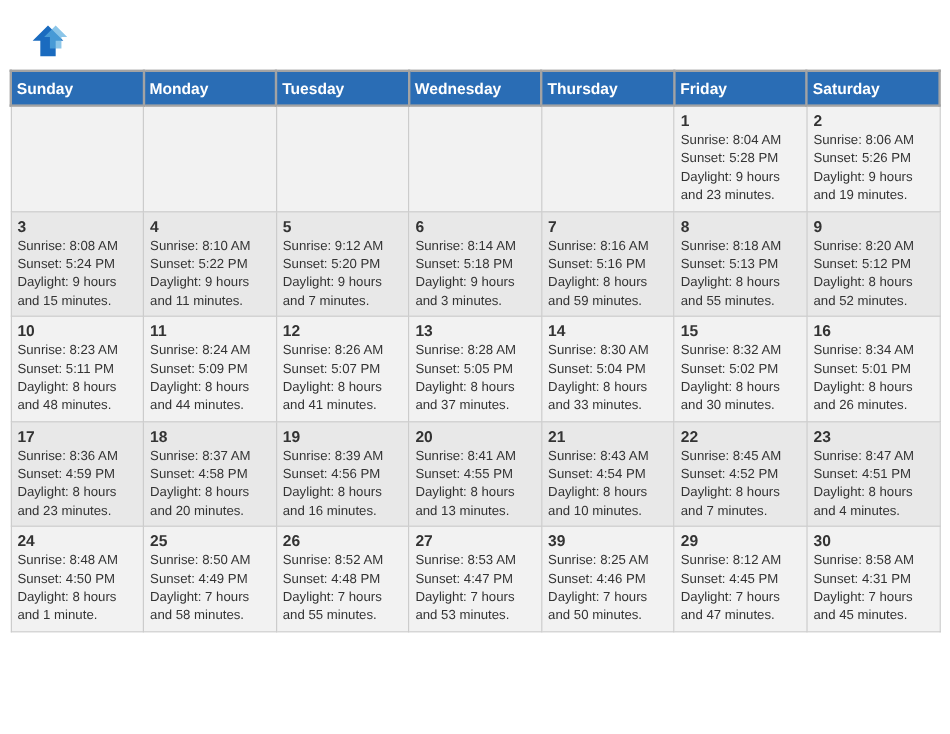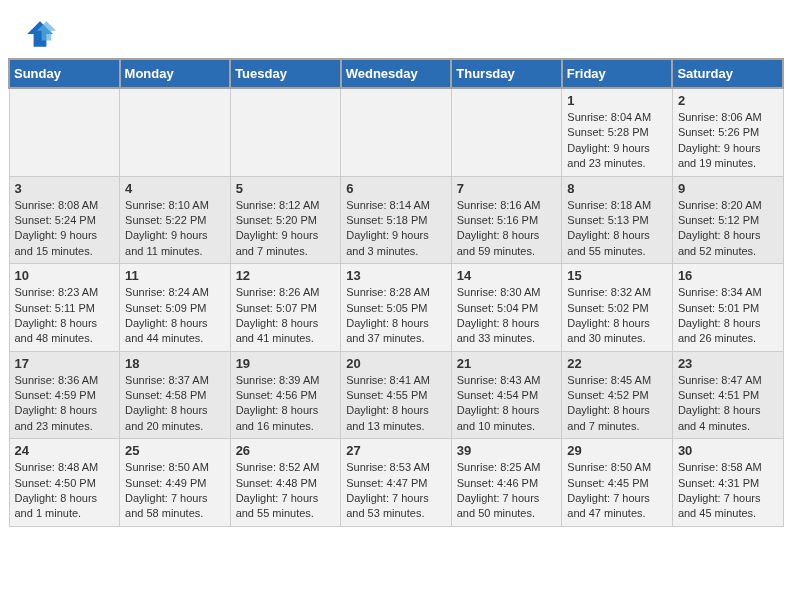--- a/index.html
+++ b/index.html
@@ -157,21 +157,21 @@
 Daylight: 9 hours and 15 minutes.</div>
           </td>
           <td>
             <span class="day-number">4</span>
             <div class="day-info">Sunrise: 8:10 AM
 Sunset: 5:22 PM
 Daylight: 9 hours and 11 minutes.</div>
           </td>
           <td>
             <span class="day-number">5</span>
-            <div class="day-info">Sunrise: 8:12 AM
+            <div class="day-info">Sunrise: 9:12 AM
 Sunset: 5:20 PM
 Daylight: 9 hours and 7 minutes.</div>
           </td>
           <td>
             <span class="day-number">6</span>
             <div class="day-info">Sunrise: 8:14 AM
 Sunset: 5:18 PM
 Daylight: 9 hours and 3 minutes.</div>
           </td>
           <td>
@@ -307,21 +307,21 @@
 Daylight: 7 hours and 53 minutes.</div>
           </td>
           <td>
             <span class="day-number">39</span>
             <div class="day-info">Sunrise: 8:25 AM
 Sunset: 4:46 PM
 Daylight: 7 hours and 50 minutes.</div>
           </td>
           <td>
             <span class="day-number">29</span>
-            <div class="day-info">Sunrise: 8:50 AM
+            <div class="day-info">Sunrise: 8:12 AM
 Sunset: 4:45 PM
 Daylight: 7 hours and 47 minutes.</div>
           </td>
           <td>
             <span class="day-number">30</span>
             <div class="day-info">Sunrise: 8:58 AM
 Sunset: 4:31 PM
 Daylight: 7 hours and 45 minutes.</div>
           </td>
         </tr>

